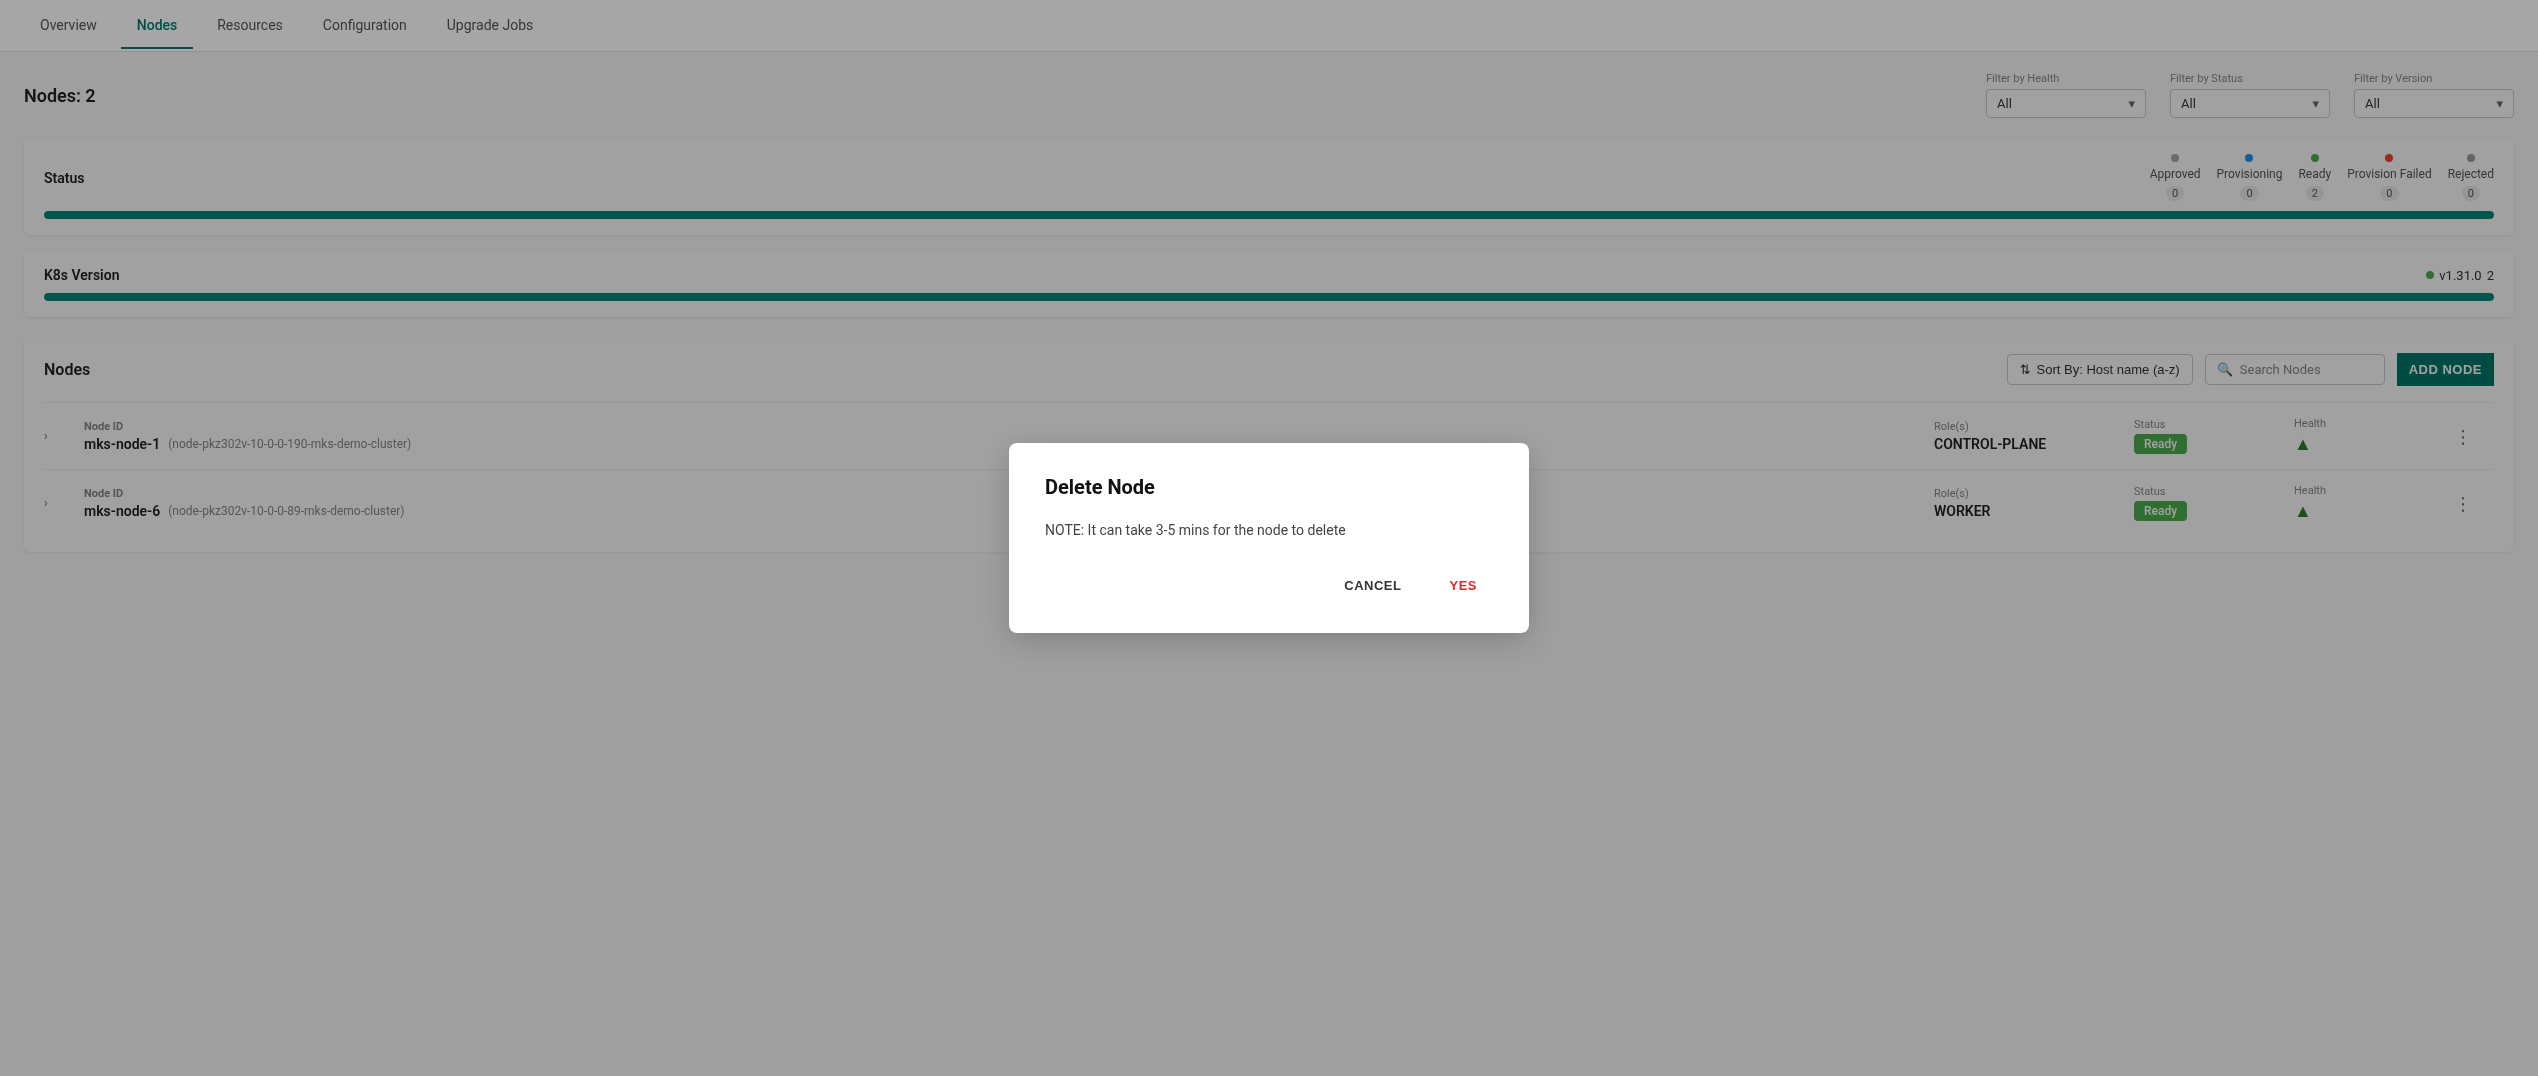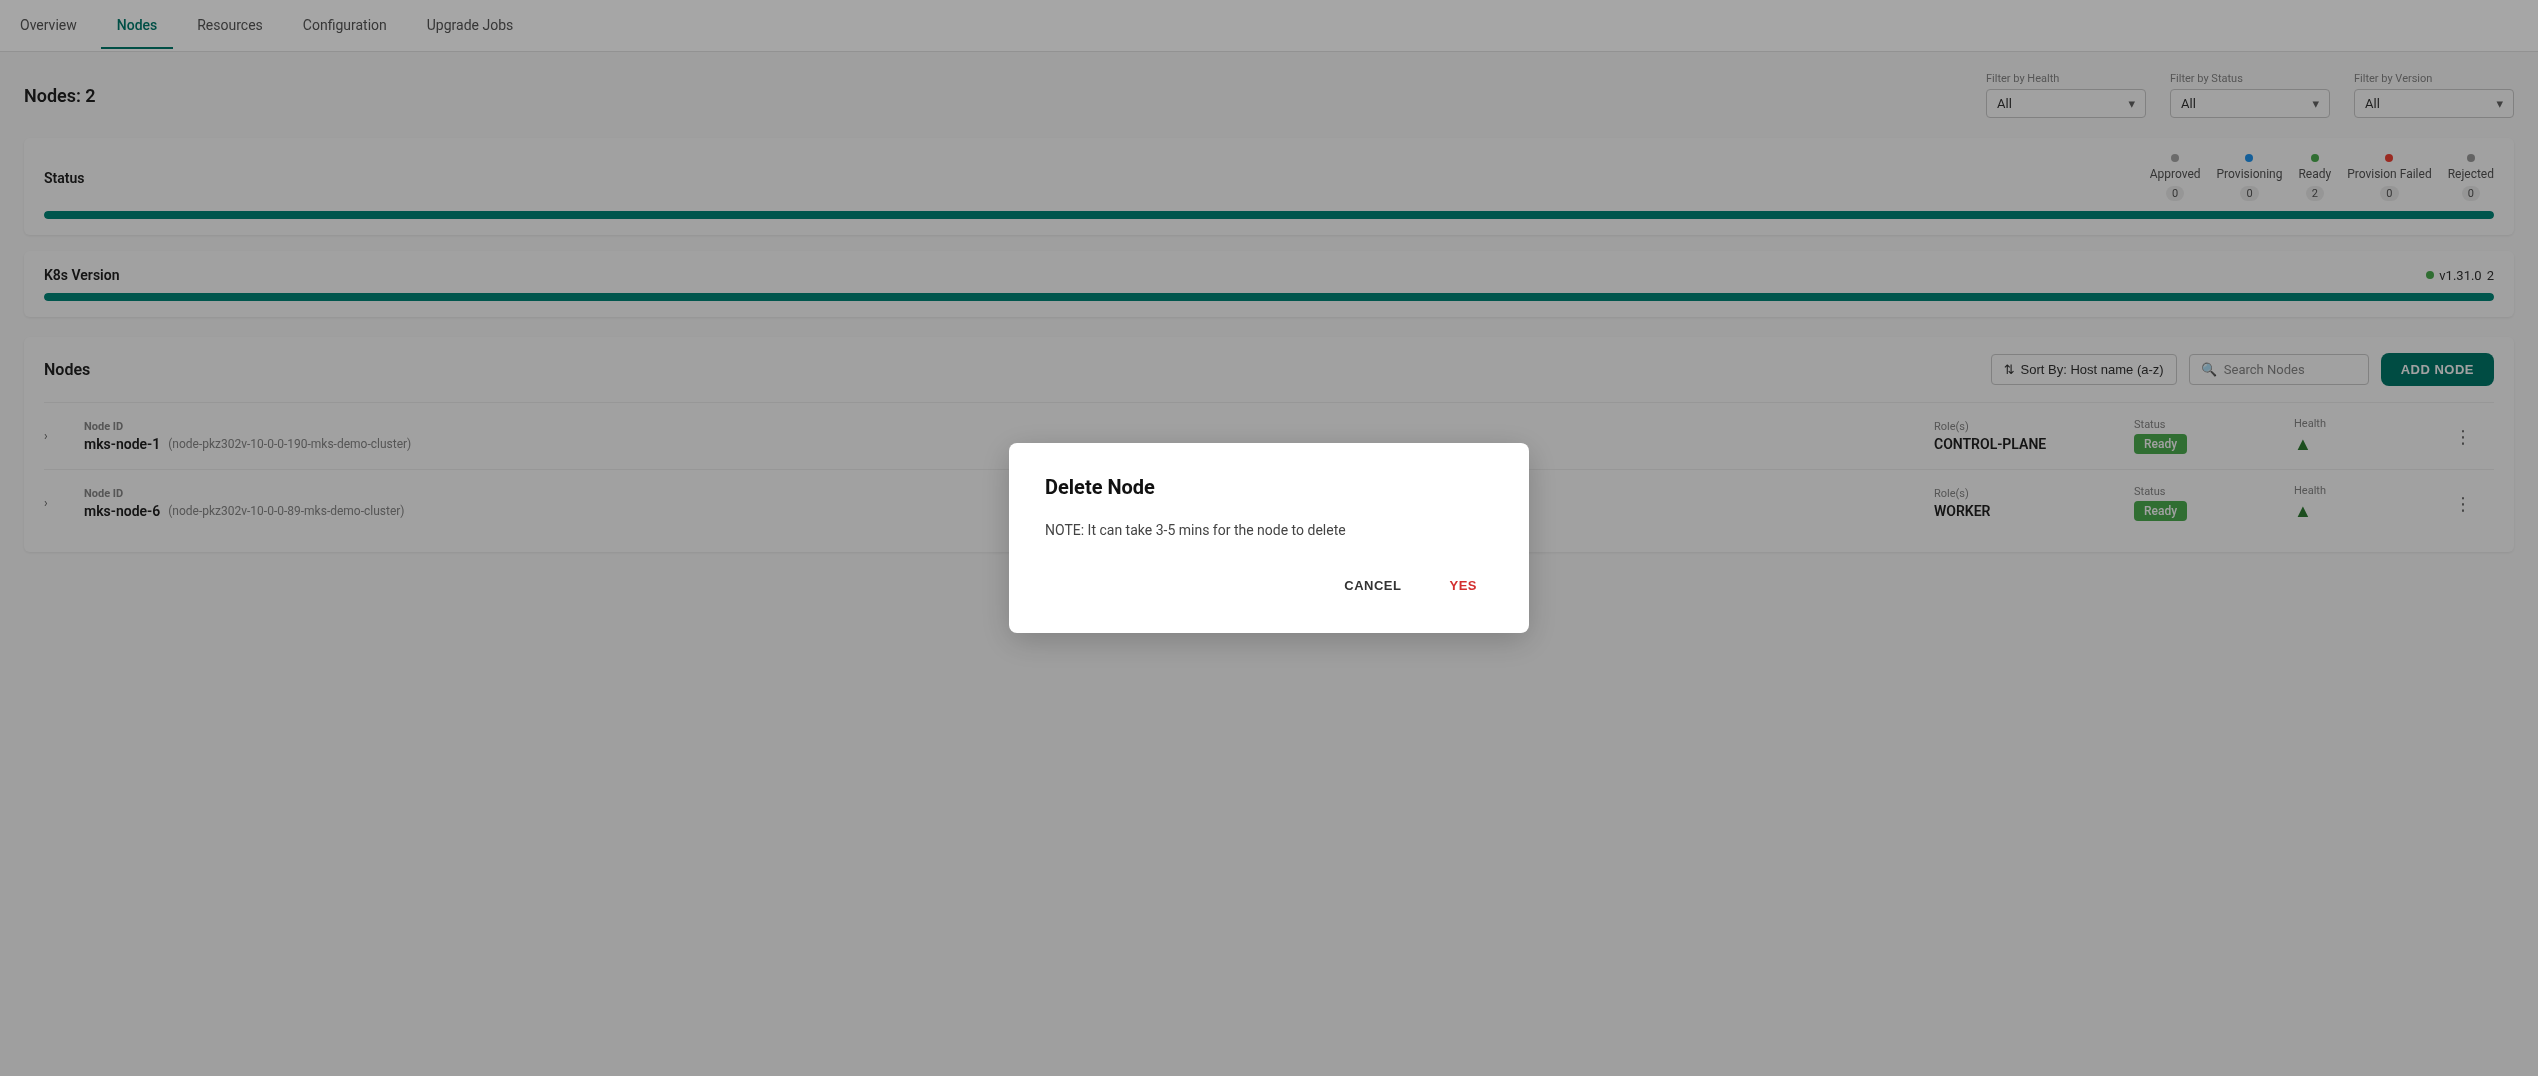--- a/index.html
+++ b/index.html
@@ -10,21 +10,21 @@
       font-size: 14px;
       overflow: hidden;
     }
 
     
     .top-nav {
       display: flex;
       align-items: center;
       background: #fff;
       border-bottom: 1px solid #e0e0e0;
-      padding: 0 4px;
+      padding: 0 24px;
       height: 52px;
     }
     .nav-tab {
       padding: 14px 16px;
       cursor: pointer;
       color: #555;
       font-size: 14px;
       border-bottom: 2px solid transparent;
       margin-right: 8px;
     }
@@ -217,22 +217,22 @@
       padding: 7px 12px;
       background: #fff;
       min-width: 180px;
       font-size: 13px;
       color: #888;
     }
     .add-node-btn {
       background: #00796b;
       color: #fff;
       border: none;
-      border-radius: 8px;
-      padding: 9px 20px;
+      border-radius: 0;
+      padding: 9px 12px;
       font-size: 13px;
       font-weight: 600;
       cursor: pointer;
       letter-spacing: 0.5px;
     }
 
     
     .node-row {
       border-top: 1px solid #f0f0f0;
       padding: 14px 0;

